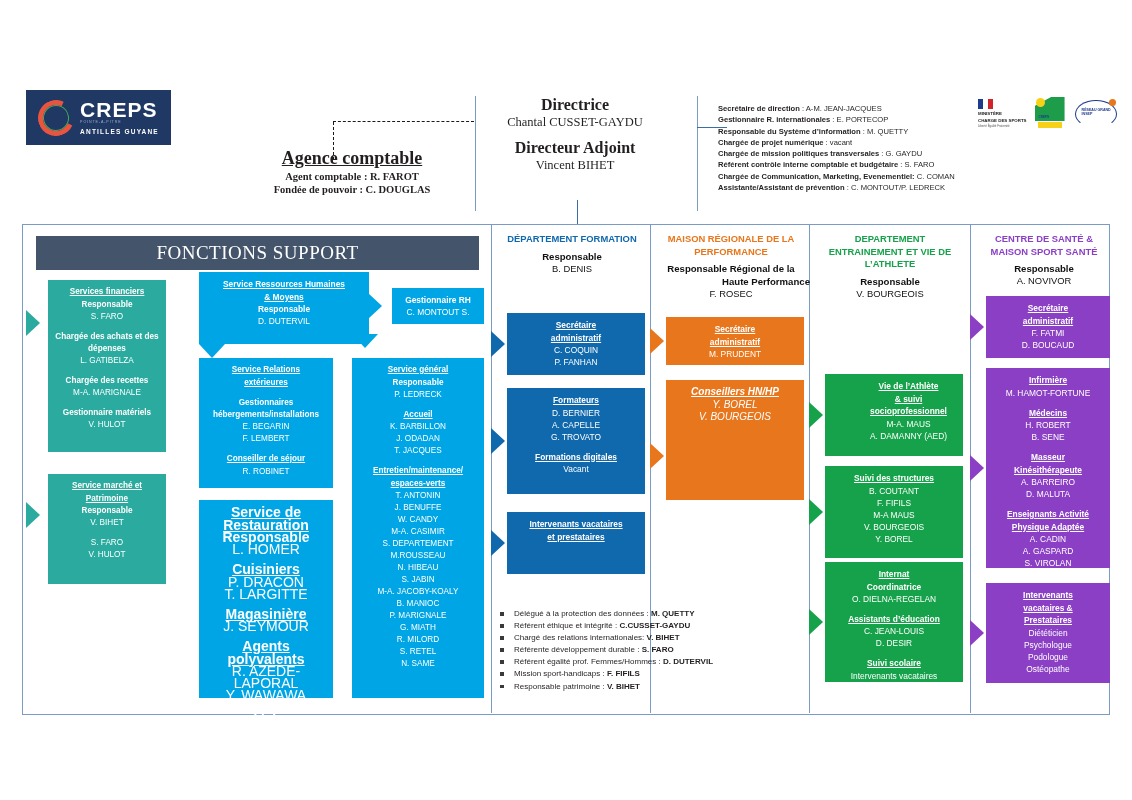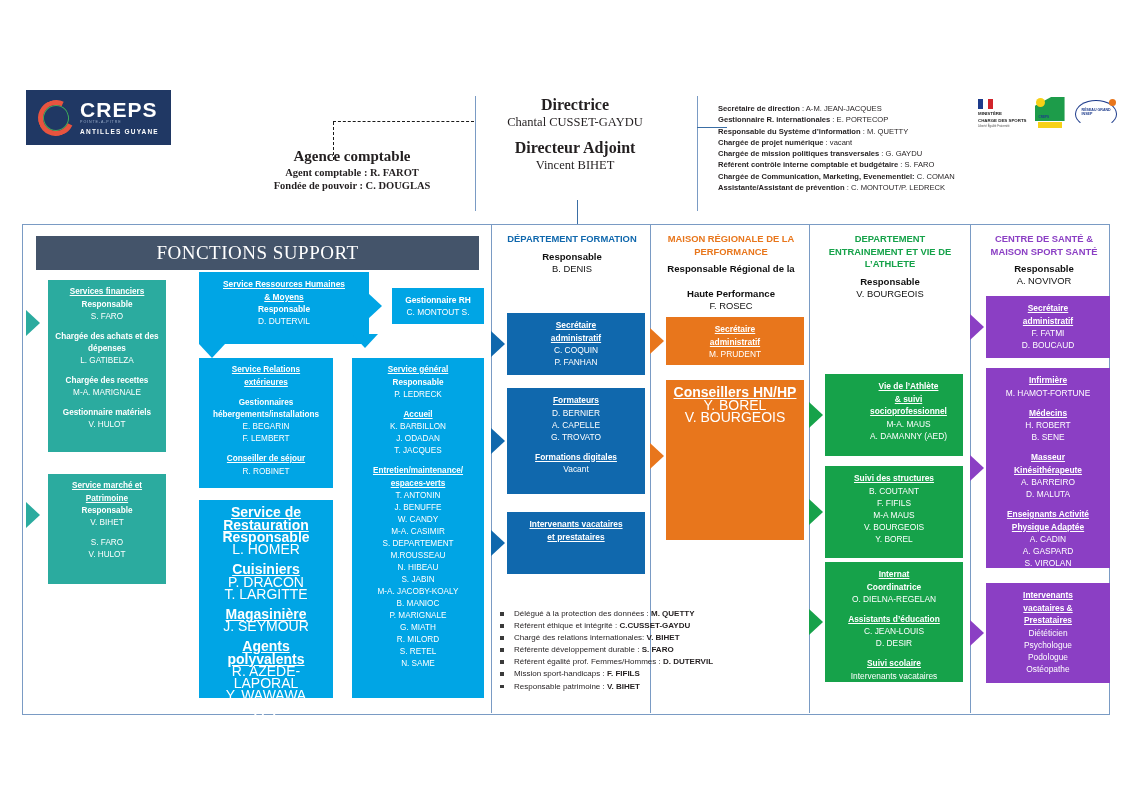--- a/index.html
+++ b/index.html
@@ -19,21 +19,21 @@
   #creps-logo .c-mark{width:26px;height:26px;border:5px solid #e8543f;border-radius:50%;
      border-right-color:transparent;box-shadow:inset 0 0 0 1px #3fae5a;transform:rotate(-20deg);}
   #creps-logo .l-txt{display:flex;flex-direction:column;align-items:flex-start;line-height:1;}
   #creps-logo .l-main{color:#fff;font-size:21px;font-weight:bold;letter-spacing:1px;}
   #creps-logo .l-sub2{color:#fff;font-size:6.5px;font-weight:bold;letter-spacing:1.2px;margin-top:4px;}
   #creps-logo .l-sub1{color:#9db0cc;font-size:3.6px;letter-spacing:.9px;margin-top:1px;}
 
   
   .serif{font-family:"Liberation Serif", serif;}
   #agence-comptable{left:252px;top:148px;width:200px;text-align:center;}
-  #agence-comptable .ttl{font-weight:bold;font-size:15px;}
+  #agence-comptable .ttl{font-weight:bold;font-size:18px;text-decoration:underline;}
   #agence-comptable .ln{font-weight:bold;font-size:10.5px;margin-top:2px;}
 
   #direction-block{left:460px;top:96px;width:230px;text-align:center;}
   #direction-block .role{font-weight:bold;font-size:16px;}
   #direction-block .nm{font-size:12.5px;margin-top:1px;}
   #direction-block .gap{height:9px;}
 
   
   #dash-v{left:333px;top:122px;width:1px;height:38px;border-left:1.4px dashed #1a1a1a;}
   #dash-h{left:333px;top:121px;width:141px;height:1px;border-top:1.4px dashed #1a1a1a;}
@@ -320,30 +320,30 @@
     <div class="arw dblue-a" style="left: 491px; top: 428px;"></div>
     <div class="box dblue" style="left: 507px; top: 512px; width: 138px; height: 62px; font-size: 8.4px;">
       <div class="hd">Intervenants vacataires</div>
       <div class="hd">et prestataires</div>
     </div>
     <div class="arw dblue-a" style="left: 491px; top: 530px;"></div>
     <div class="colhead ch-orange" style="left: 652px; top: 233px; width: 158px;">
       <div class="t">MAISON RÉGIONALE DE LA</div>
       <div class="t">PERFORMANCE</div>
       <div class="r">Responsable Régional de la</div>
-      <div class="r" style="margin-top: 12px;">Haute Performance</div>
+      <div class="r" style="margin-top: 0px; text-align: right;">Haute Performance</div>
       <div class="n">F. ROSEC</div>
     </div>
     <div class="box orange" style="left: 666px; top: 317px; width: 138px; height: 48px; font-size: 8.4px;">
       <div class="hd">Secrétaire</div>
       <div class="hd">administratif</div>
       <div class="nm">M. PRUDENT</div>
     </div>
     <div class="arw orange-a" style="left: 650px; top: 328px;"></div>
-    <div class="box orange" style="left: 666px; top: 380px; width: 138px; height: 160px; font-size: 14px;">
+    <div class="box orange" style="left: 666px; top: 380px; width: 138px; height: 120px; font-size: 10px; font-style: italic;">
       <div class="hd">Conseillers HN/HP</div>
       <div class="nm">Y. BOREL</div>
       <div class="nm">V. BOURGEOIS</div>
     </div>
     <div class="arw orange-a" style="left: 650px; top: 443px;"></div>
     <div class="colhead ch-green" style="left: 811px; top: 233px; width: 158px; text-align: center;">
       <div class="t">DEPARTEMENT</div>
       <div class="t">ENTRAINEMENT ET VIE DE</div>
       <div class="t">L’ATHLETE</div>
       <div class="r">Responsable</div>

